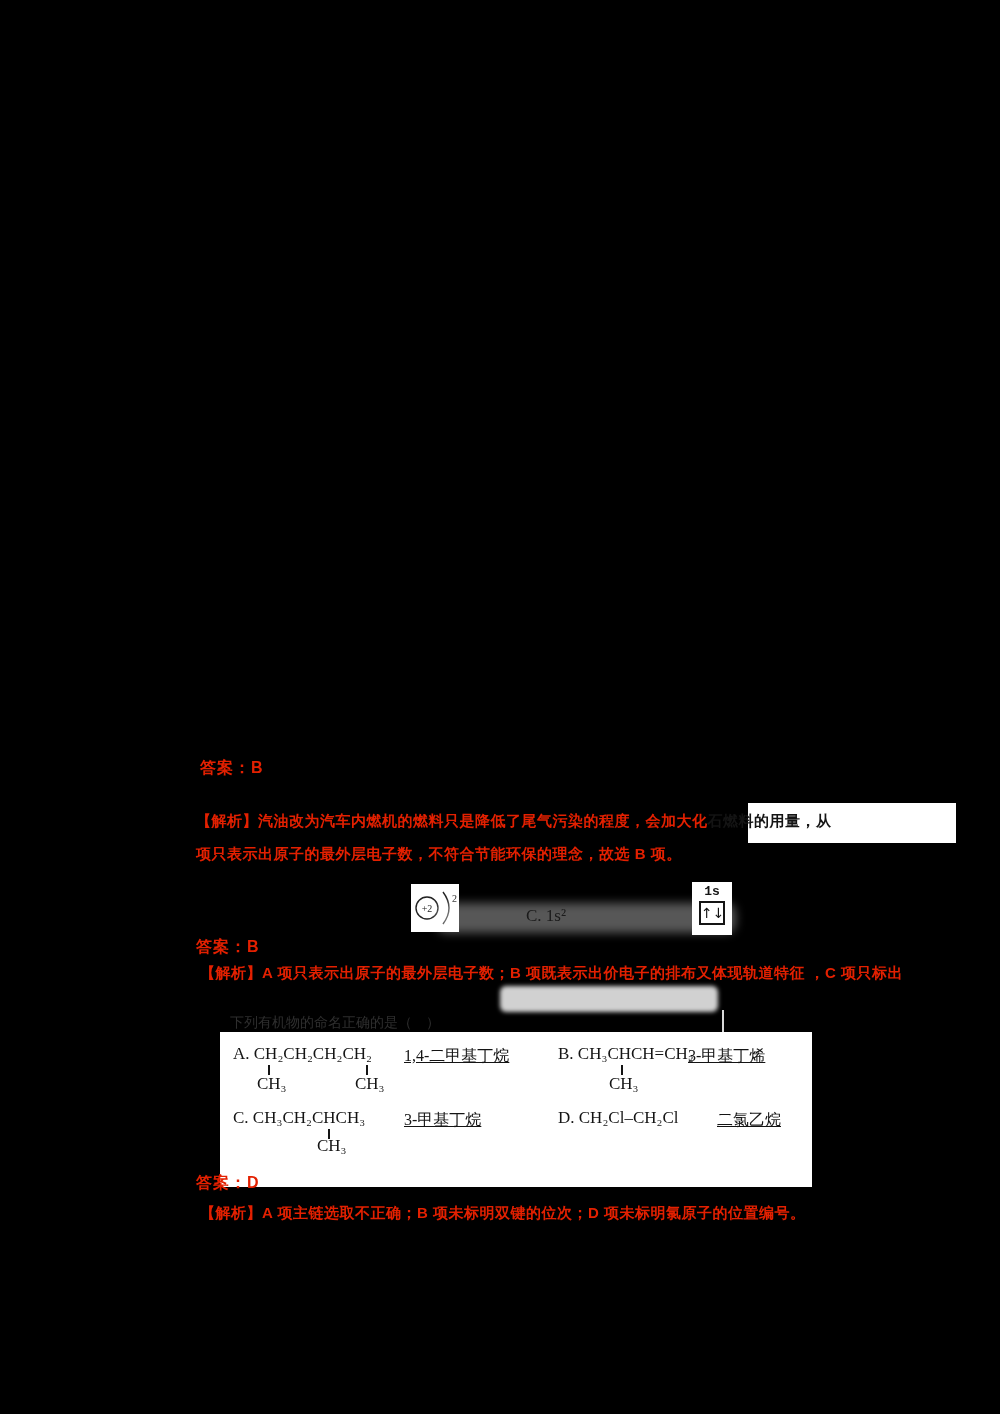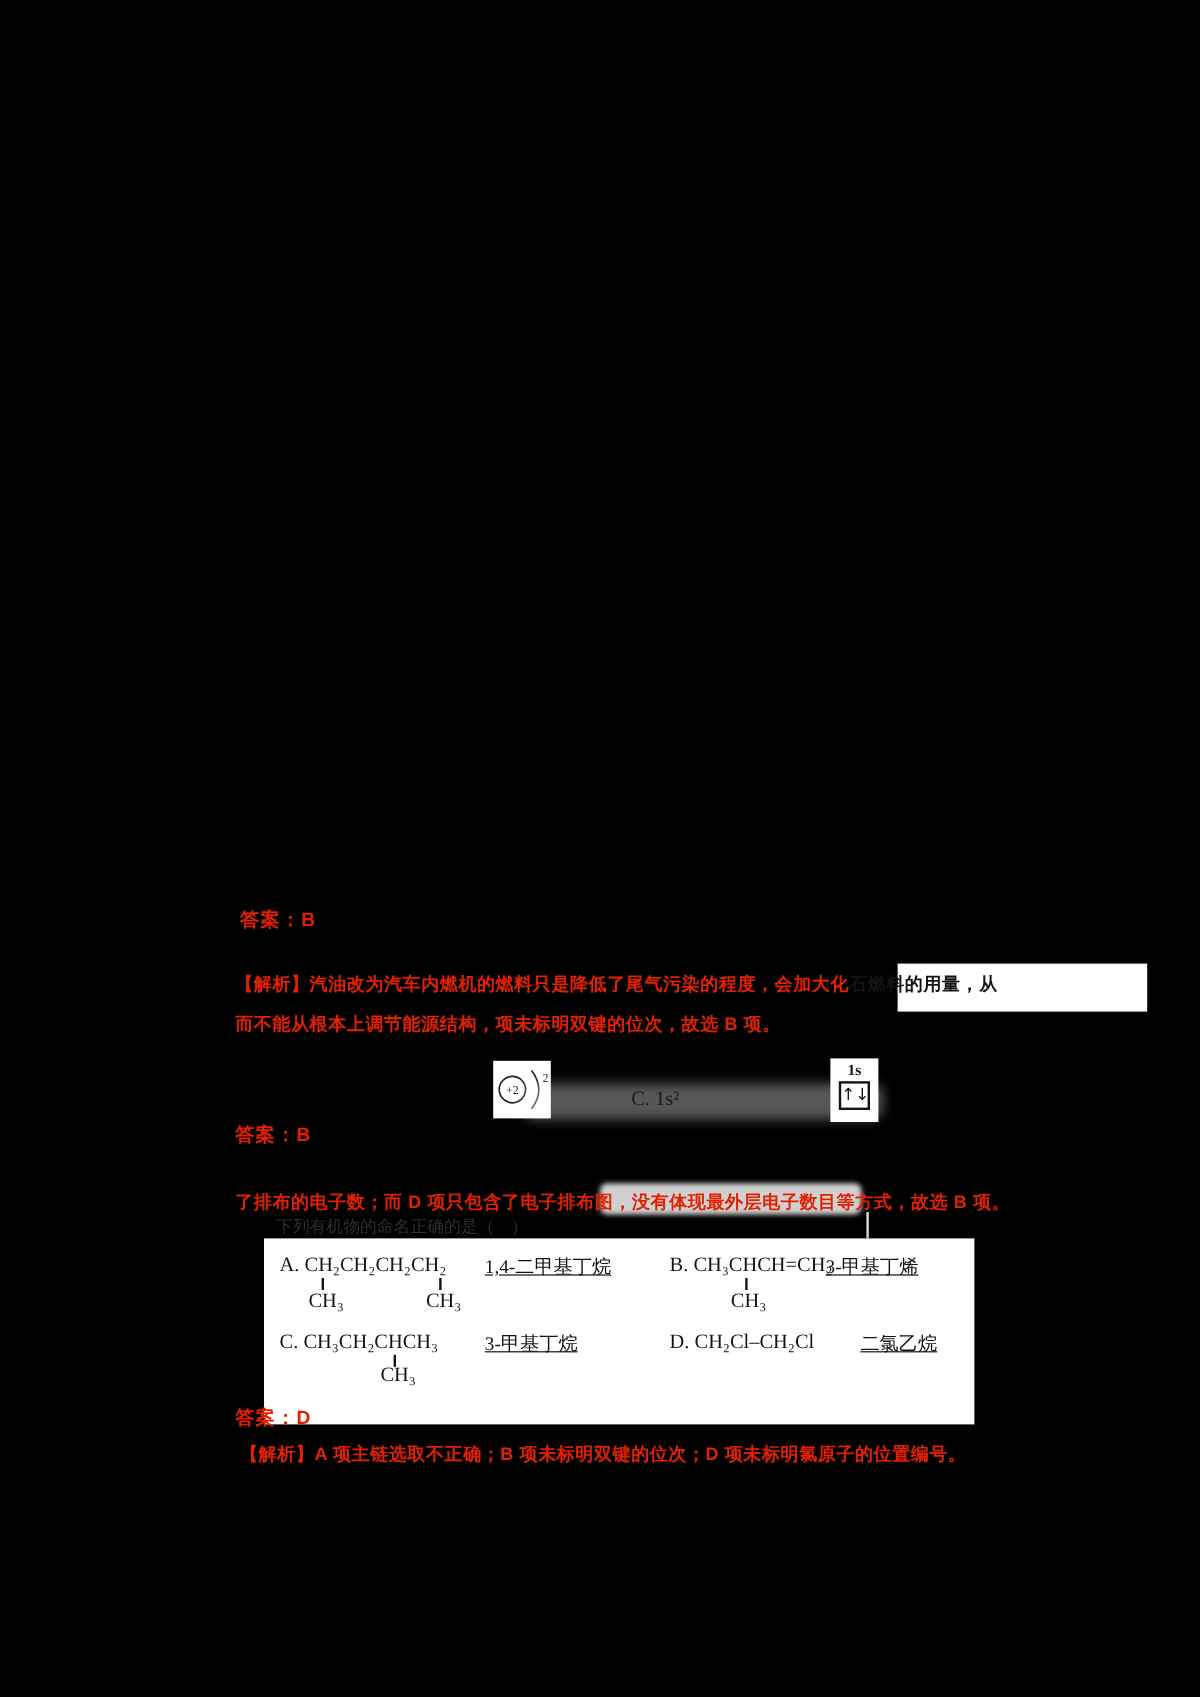--- a/index.html
+++ b/index.html
@@ -13,39 +13,39 @@
   .ans{font-size:16px;letter-spacing:1px;}
   .ink{color:var(--ink);font-weight:700;}
   .paper{background:var(--paper);}
   .chem{font-family:"Liberation Serif",serif;color:var(--ink);font-size:17px;white-space:nowrap;}
   .chem-name{font-family:"Liberation Serif",serif;color:var(--ink);font-size:16px;white-space:nowrap;text-decoration:underline;}
   .bond{position:absolute;width:1.5px;height:10px;background:var(--ink);}
   .smear{background:rgba(255,255,255,0.34);filter:blur(5px);border-radius:10px;}
   .smear2{background:rgba(255,255,255,0.82);filter:blur(2px);border-radius:6px;}
   .config-text{font-family:"Liberation Serif",serif;color:#1b1b1b;font-size:17px;filter:blur(0.4px);white-space:nowrap;}
   .orbital-box{display:flex;flex-direction:column;align-items:center;justify-content:flex-start;padding-top:3px;}
-  .orbital-label{font-family:Liberation Serif, serif;font-weight:700;font-size:13px;color:var(--ink);line-height:14px;}
+  .orbital-label{font-family:Liberation Mono, monospace;font-weight:700;font-size:13px;color:var(--ink);line-height:14px;}
   .orbital-cell{width:22px;height:20px;border:2px solid var(--ink);margin-top:2px;text-align:center;
                 font-size:14px;line-height:20px;color:var(--ink);font-family:"DejaVu Sans",sans-serif;}
   .faint{color:var(--faint);font-size:14px;white-space:nowrap;font-family:Liberation Serif, serif;text-align:right;}
   .streak{background:rgba(255,255,255,0.85);}
 </style>
 </head>
 <body>
 
 <div class="page">
 
   <div class="abs red ans" style="left:152px;top:757px">答案：B</div>
 
   <div class="abs paper" style="left:700px;top:803px;width:208px;height:40px"></div>
 
   <div class="abs red" style="left:148px;top:810px">
     <span>【解析】汽油改为汽车内燃机的燃料只是降低了尾气污染的程度，会加大化</span><span class="ink">石燃料的用量，从</span>
   </div>
-  <div class="abs red" style="left:148px;top:843px">而不能从根本上调节能源结构，项未标明双键的位次，故选 B 项。</div>
+  <div class="abs red" style="left:148px;top:843px">项只表示出原子的最外层电子数，不符合节能环保的理念，故选 B 项。</div>
 
   <div class="abs paper" style="left:363px;top:884px;width:48px;height:48px">
     <svg width="48" height="48" viewBox="0 0 48 48">
       <circle cx="16" cy="24" r="11" fill="none" stroke="#222" stroke-width="1.4"></circle>
       <text x="16" y="28" font-size="10" text-anchor="middle" fill="#222" font-family="Liberation Serif, serif">+2</text>
       <path d="M 32 8 Q 44 24 32 40" fill="none" stroke="#222" stroke-width="1.4"></path>
       <text x="41" y="18" font-size="10" fill="#222" font-family="Liberation Serif, serif">2</text>
     </svg>
   </div>
 
@@ -56,21 +56,21 @@
     <div class="orbital-label">1s</div>
     <div class="orbital-cell">↑↓</div>
   </div>
 
   <div class="abs streak" style="left:674px;top:1010px;width:2px;height:22px"></div>
 
   <div class="abs red ans" style="left:148px;top:936px">答案：B</div>
 
   <div class="abs smear2" style="left:452px;top:986px;width:218px;height:26px"></div>
 
-  <div class="abs red" style="left:148px;top:992px">了排布的电子数；而 D 项只包含了电子排布图，没有体现最外层电子数目等方式，故选 B 项。</div>
+  <div class="abs red" style="left:152px;top:962px">【解析】A 项只表示出原子的最外层电子数；B 项既表示出价电子的排布又体现轨道特征 ，C 项只标出</div>
 
   <div class="abs faint" style="left:182px;top:1014px">下列有机物的命名正确的是（　）</div>
 
   <div class="abs paper" style="left:172px;top:1032px;width:592px;height:155px">
 
     <div class="abs chem" style="left:13px;top:12px">A. CH₂CH₂CH₂CH₂</div>
     <div class="bond" style="left:48px;top:33px"></div>
     <div class="bond" style="left:146px;top:33px"></div>
     <div class="abs chem" style="left:37px;top:42px">CH₃</div>
     <div class="abs chem" style="left:135px;top:42px">CH₃</div>

